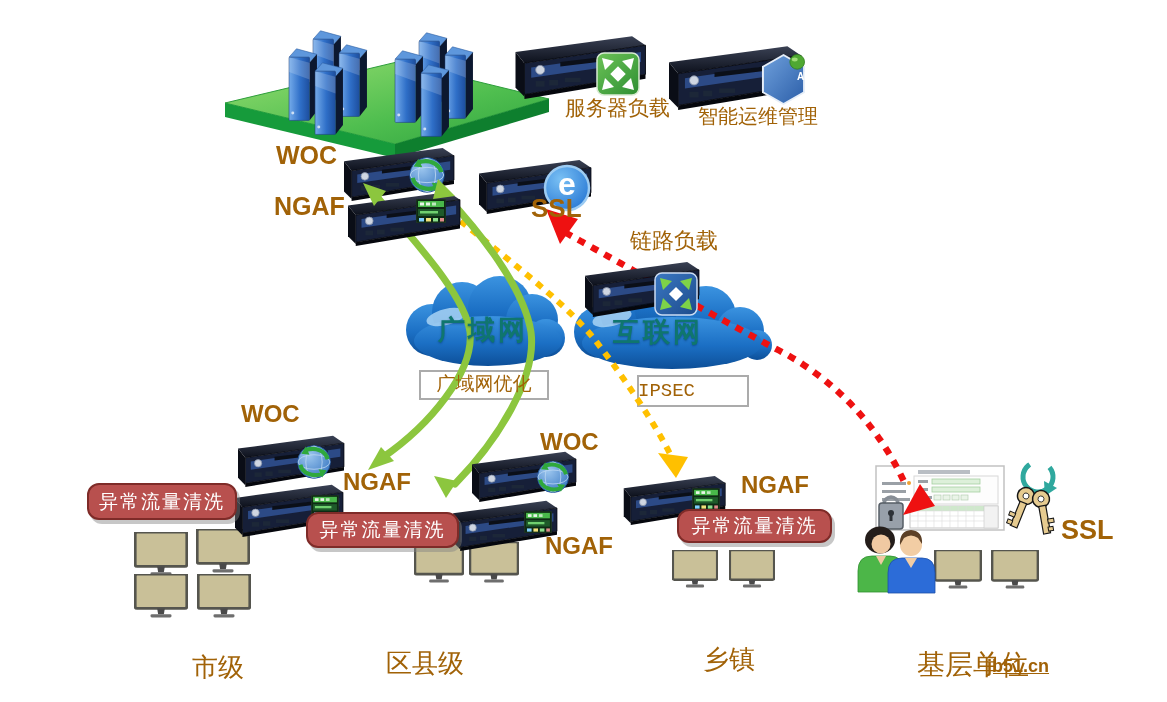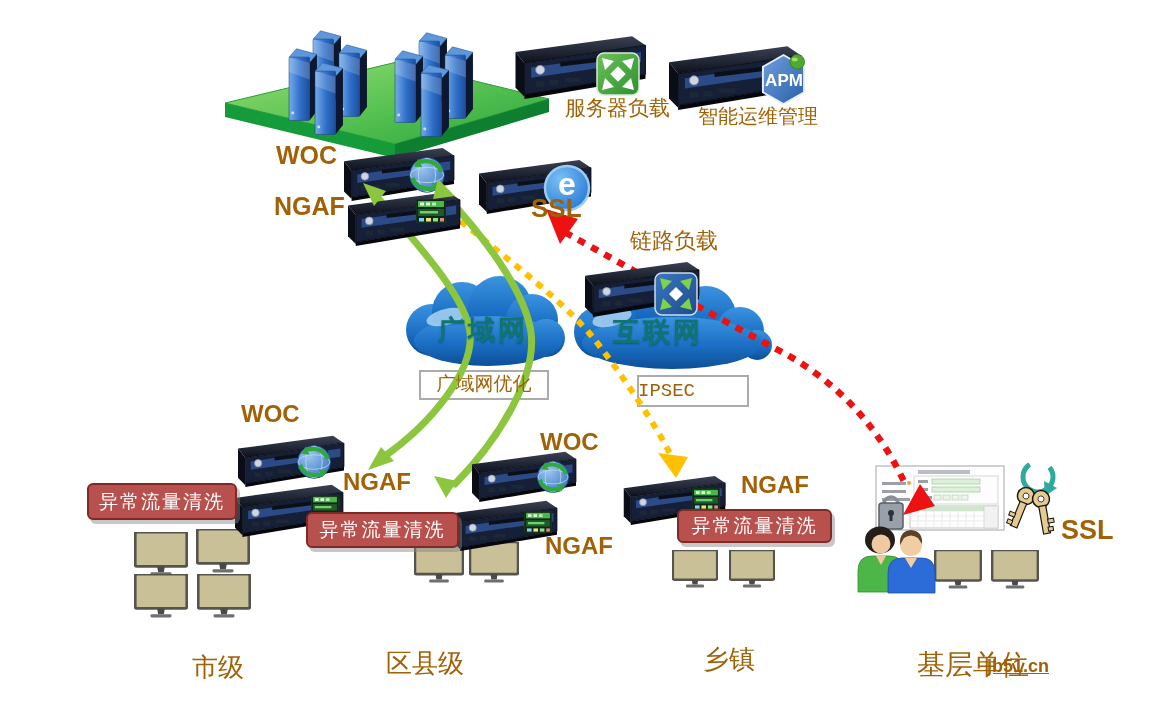--- a/index.html
+++ b/index.html
@@ -2,21 +2,21 @@
 <html><head>
 <meta charset="utf-8">
 <style>
   html,body{margin:0;padding:0;background:#fff;}
   .stage{position:relative;width:1167px;height:702px;background:#fff;overflow:hidden;
          font-family:"Liberation Sans",sans-serif;}
   .stage svg.scene{position:absolute;left:0;top:0;}
   .lbl{position:absolute;white-space:nowrap;color:#a16207;line-height:1.1;}
   .bold{font-weight:bold;}
   .cloud-txt{color:#0f766e;font-weight:bold;letter-spacing:3px;text-shadow:0 1px 2px rgba(0,40,90,.45);}
-  .redbox{position:absolute;background:#B8504E;border:2px solid #7E2B28;border-radius:6px;
+  .redbox{position:absolute;background:#B8504E;border:2px solid #7E2B28;border-radius:12px;
           color:#fff;display:flex;align-items:center;justify-content:center;
           letter-spacing:2px;box-shadow:3px 4px 0 rgba(130,130,130,.45);}
   .mono{font-family:"Liberation Mono",monospace;}
   .icon-txt{position:absolute;color:#fff;font-weight:bold;text-align:center;}
 </style>
 </head>
 <body>
 
 <div class="stage">
 
@@ -350,16 +350,16 @@
 <div class="lbl" style="left:386px;top:649px;font-size:26px;">区县级</div>
 
 <div class="lbl bold" style="left:741px;top:472px;font-size:24px;">NGAF</div>
 <div class="redbox" style="left:677px;top:509px;width:151px;height:30px;font-size:19px;">异常流量清洗</div>
 <div class="lbl" style="left:703px;top:645px;font-size:26px;">乡镇</div>
 
 <div class="lbl bold" style="left:1061px;top:516px;font-size:27px;">SSL</div>
 <div class="lbl" style="left:917px;top:650px;font-size:28px;">基层单位</div>
 <div class="lbl bold" style="left:987px;top:657px;font-size:18px;text-decoration:underline;">jb51.cn</div>
 
-<div class="icon-txt" style="left:762px;top:71px;width:44px;font-size:17px;">APM</div>
+<div class="icon-txt" style="left:762px;top:71px;width:44px;font-size:10px;padding-left:24px;">APM</div>
 <div class="icon-txt" style="left:551px;top:166px;width:32px;font-size:32px;">e</div>
 
 </div>
 
 </body></html>

